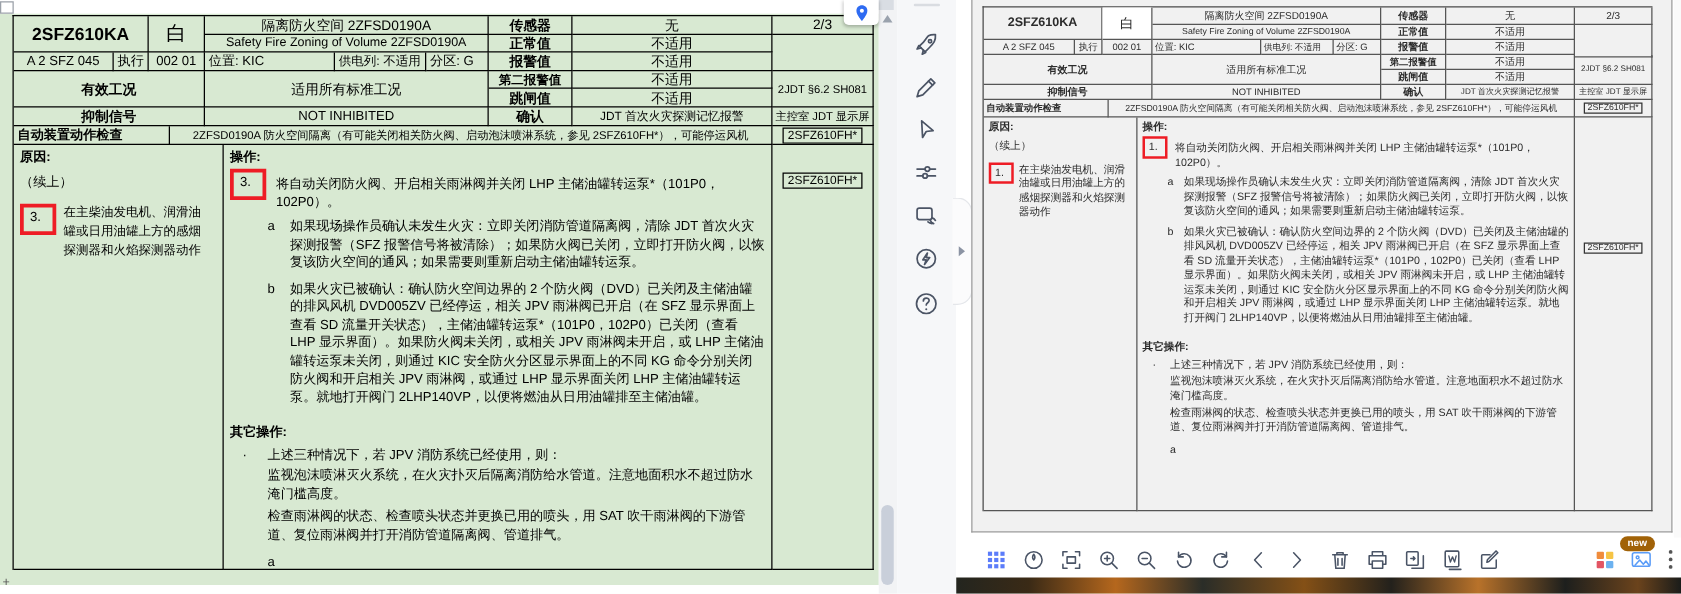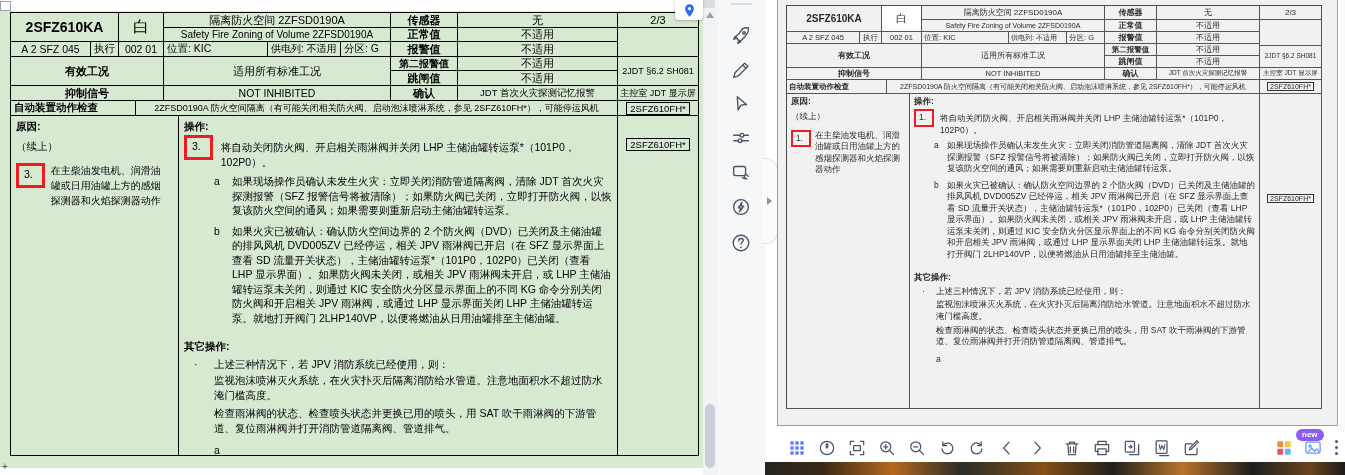--- a/index.html
+++ b/index.html
@@ -43,21 +43,21 @@
   display:flex;align-items:center;justify-content:center;overflow:hidden;white-space:nowrap}
 .pc.la{justify-content:flex-start;padding-left:2px}
 .pcol{display:block!important;white-space:normal!important;padding:2px 4px;line-height:1.35}
 .rn1{border:2px solid #ee1c25;padding:2px 6px 2px 3px;display:inline-block;line-height:1.1;flex:0 0 auto}
 .pfh{border:1px solid #333;padding:0 2px;font-size:7px;white-space:nowrap}
 .p-itm-lab{width:13px;flex:0 0 auto}
 
 .pdf-btn{position:absolute;top:436px;width:24px;height:24px;display:flex;align-items:center;justify-content:center;cursor:pointer}
 .pdf-btn svg{stroke:#4a5466;fill:none;stroke-width:1.5;stroke-linecap:round;stroke-linejoin:round}
 .pdf-btn.blue svg{stroke:#5b7cfa}
-.new-badge{position:absolute;left:531px;top:429px;background:#8b5cf6;color:#fff;font-size:8px;font-weight:700;
+.new-badge{position:absolute;left:531px;top:429px;background:#a16207;color:#fff;font-size:8px;font-weight:700;
   padding:1px 6px;border-radius:7px;line-height:10px;z-index:3}
 .more-dots{position:absolute;left:570px;top:440px;width:4px;display:flex;flex-direction:column;gap:3px}
 .more-dots i{width:3px;height:3px;border-radius:50%;background:#555}
 .photo-strip{position:absolute;left:0;top:462px;width:580px;height:13px;
   background:linear-gradient(90deg,#23251f 0%,#3a2a16 10%,#b5671d 22%,#2a2d28 34%,#845016 48%,#23211c 60%,#b8722a 72%,#1d1f1d 84%,#6b431c 94%,#1a1c1a 100%)}
 .rt-sliver{position:absolute;left:574px;top:0;width:6px;height:430px;background:#fafafa}
 </style>
 </head>
 <body>
 <div id="app">

